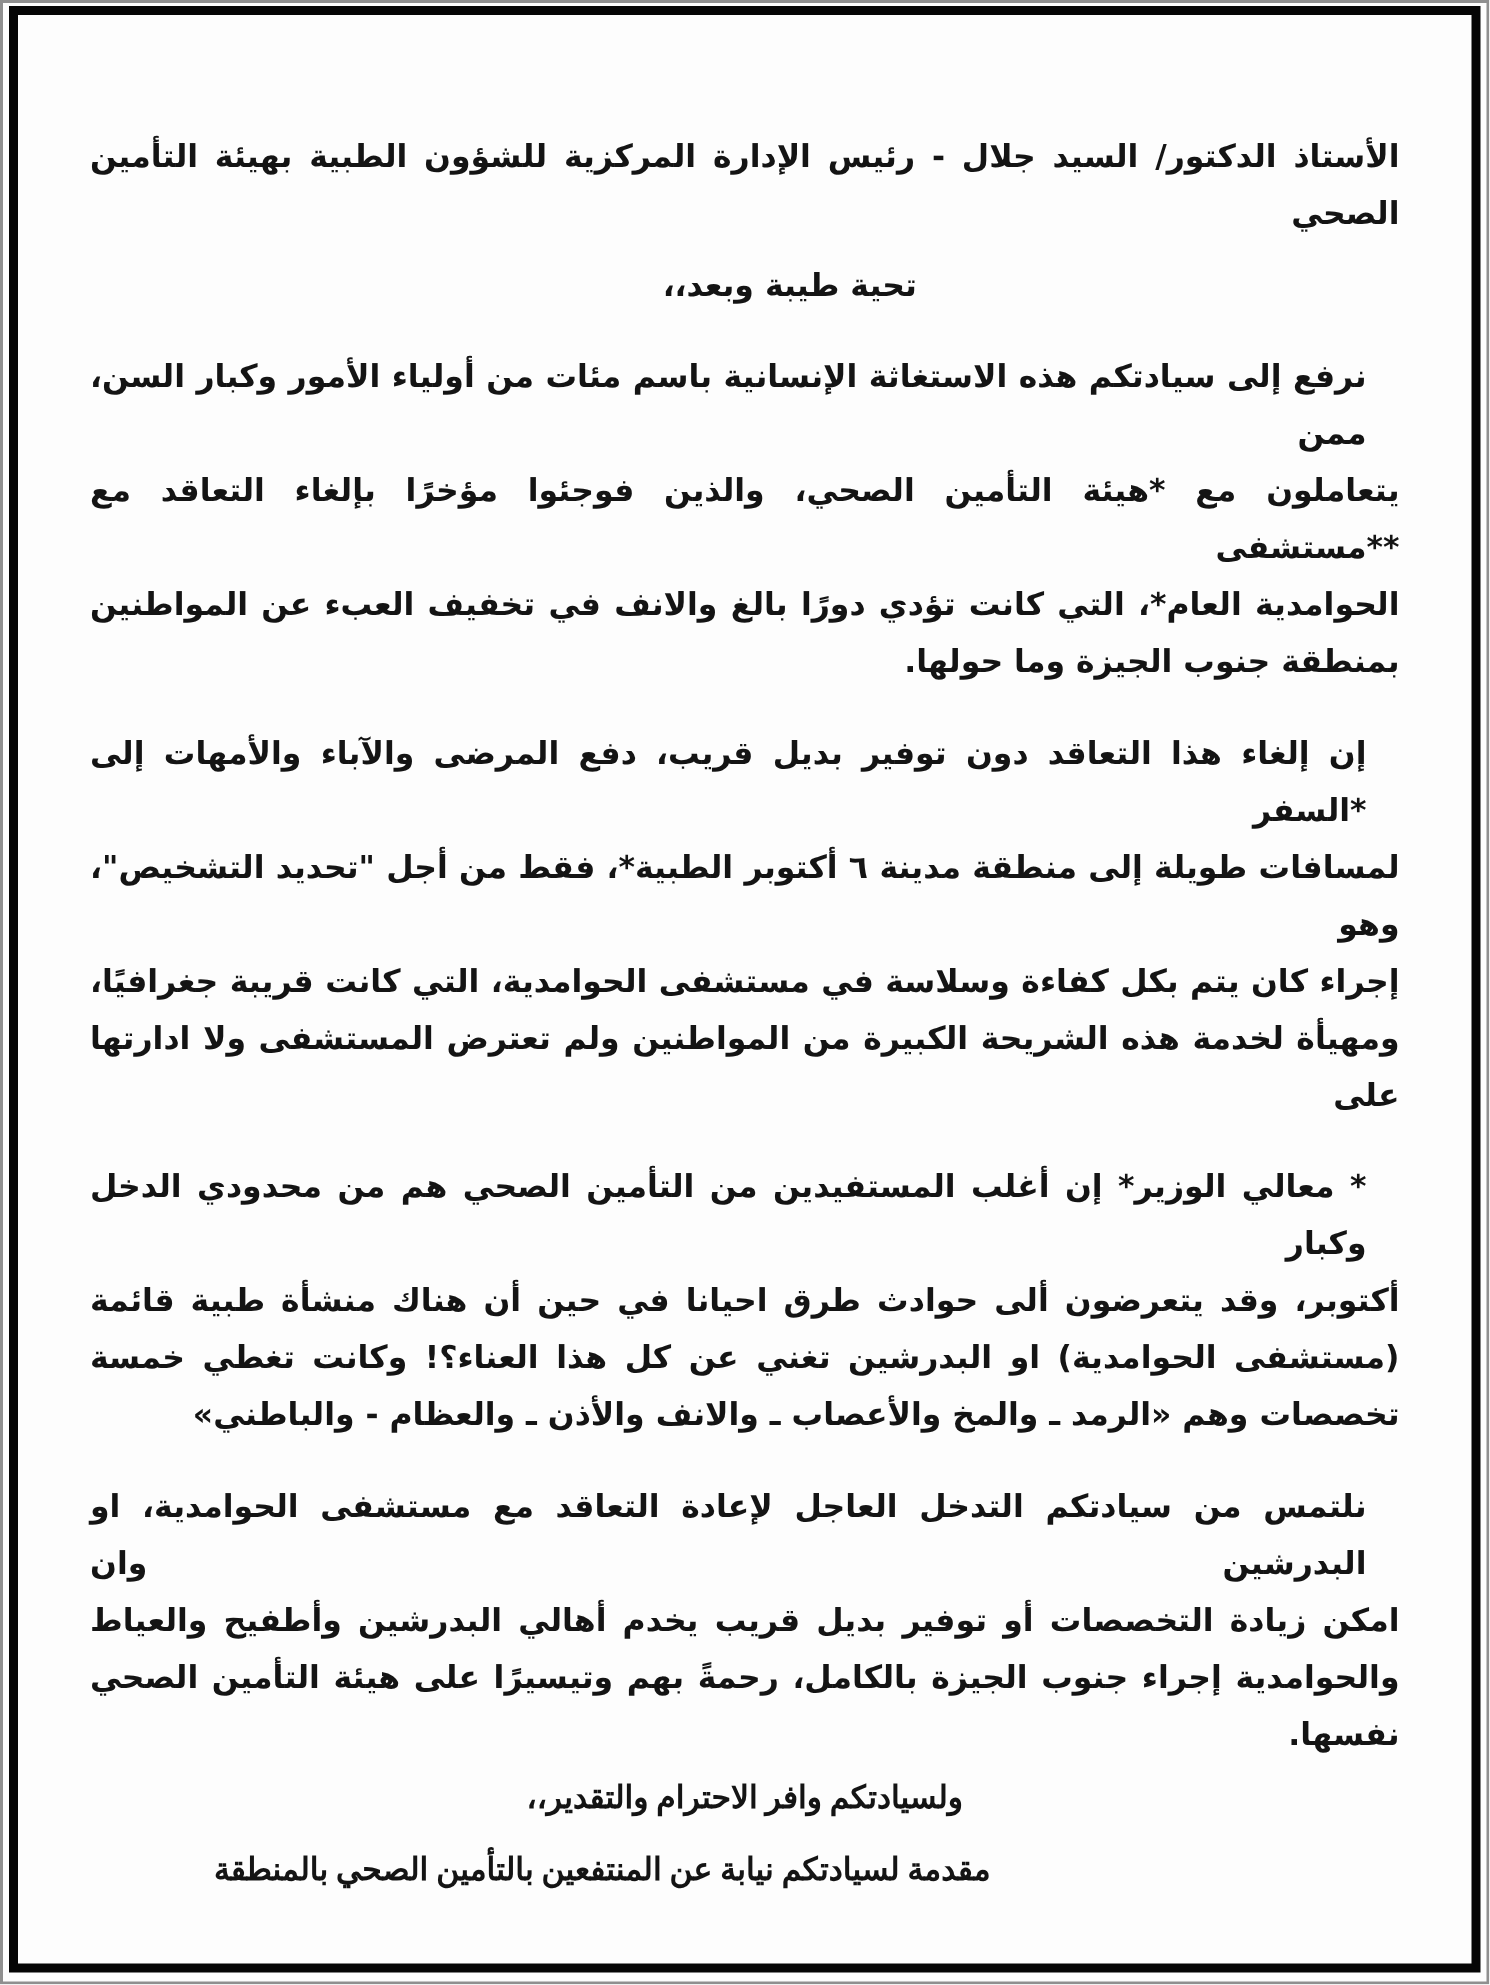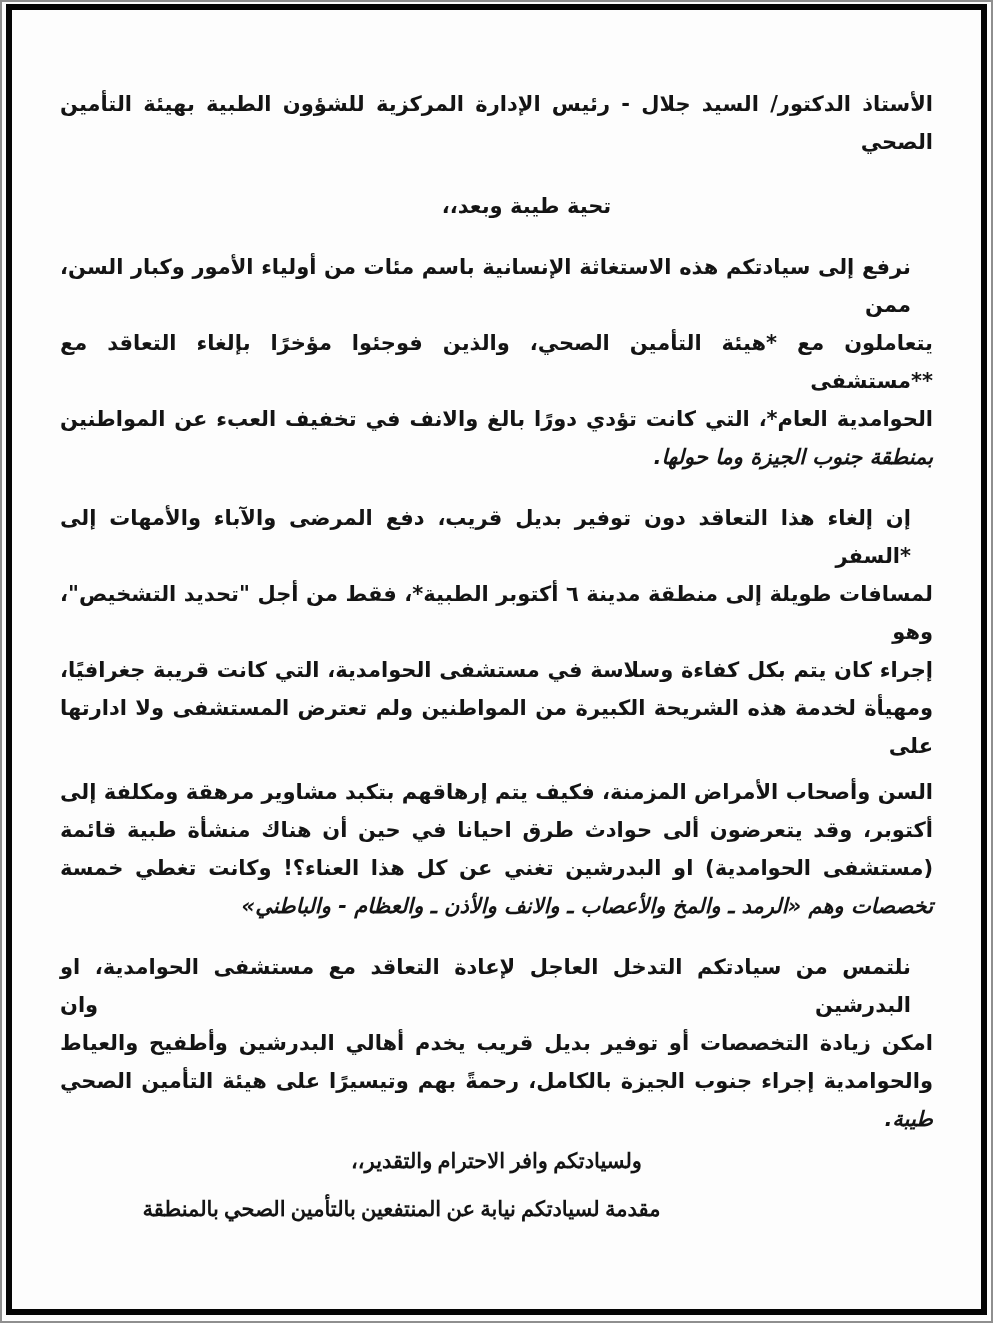--- a/index.html
+++ b/index.html
@@ -38,30 +38,30 @@
     line-height: 38px;
   }
 
   
   .line {
     text-align: justify;
     text-align-last: justify;
     white-space: normal;
   }
   .line.first { padding-right: 22px; margin-top: 23px; }
-  .line.last  { text-align-last: right; font-style: italic; }
+  .line.last  { text-align-last: right; }
 
   
   .cline {
     position: relative;
     text-align: center;
     text-align-last: center;
   }
 
-  .greeting { margin-top: 26px; }
+  .greeting { margin-top: 10px; }
 
   .paragraph { margin-top: 16px; }
   .paragraph.tight { margin-top: 8px; }
   .paragraph.tighter { margin-top: 5px; }
 
   .closing { margin-top: 10px; font-family: Liberation Serif, serif; }
   .closing.first-closing { margin-top: 4px; }
 </style>
 </head>
 <body>
@@ -84,31 +84,31 @@
     </div>
 
     <div class="paragraph tight">
       <div class="line first">إن إلغاء هذا التعاقد دون توفير بديل قريب، دفع المرضى والآباء والأمهات إلى *السفر</div>
       <div class="line">لمسافات طويلة إلى منطقة مدينة ٦ أكتوبر الطبية*، فقط من أجل "تحديد التشخيص"، وهو</div>
       <div class="line">إجراء كان يتم بكل كفاءة وسلاسة في مستشفى الحوامدية، التي كانت قريبة جغرافيًا،</div>
       <div class="line">ومهيأة لخدمة هذه الشريحة الكبيرة من المواطنين ولم تعترض المستشفى ولا ادارتها على</div>
     </div>
 
     <div class="paragraph tight">
-      <div class="line">السن وأصحاب الأمراض المزمنة، فكيف يتم إرهاقهم بتكبد مشاوير مرهقة ومكلفة إلى</div>
+      <div class="line first">* معالي الوزير* إن أغلب المستفيدين من التأمين الصحي هم من محدودي الدخل وكبار</div>
       <div class="line">أكتوبر، وقد يتعرضون ألى حوادث طرق احيانا في حين أن هناك منشأة طبية قائمة</div>
       <div class="line">(مستشفى الحوامدية) او البدرشين  تغني عن كل هذا العناء؟! وكانت تغطي خمسة</div>
       <div class="line last">تخصصات وهم «الرمد ـ والمخ والأعصاب ـ والانف والأذن ـ والعظام - والباطني»</div>
     </div>
 
     <div class="paragraph tighter">
       <div class="line first">نلتمس من سيادتكم التدخل العاجل لإعادة التعاقد مع مستشفى الحوامدية، او البدرشين وان</div>
       <div class="line">امكن زيادة التخصصات أو توفير بديل قريب يخدم أهالي البدرشين وأطفيح والعياط</div>
       <div class="line">والحوامدية إجراء جنوب الجيزة بالكامل، رحمةً بهم وتيسيرًا على هيئة التأمين الصحي</div>
-      <div class="line last">طيبة.</div>
+      <div class="line last">نفسها.</div>
     </div>
 
     <div class="cline closing first-closing">ولسيادتكم وافر الاحترام والتقدير،،</div>
 
     <div class="cline closing" style="left:-95px">مقدمة لسيادتكم نيابة عن المنتفعين بالتأمين الصحي بالمنطقة</div>
 
   </div>
 </div>
 
 </body></html>

